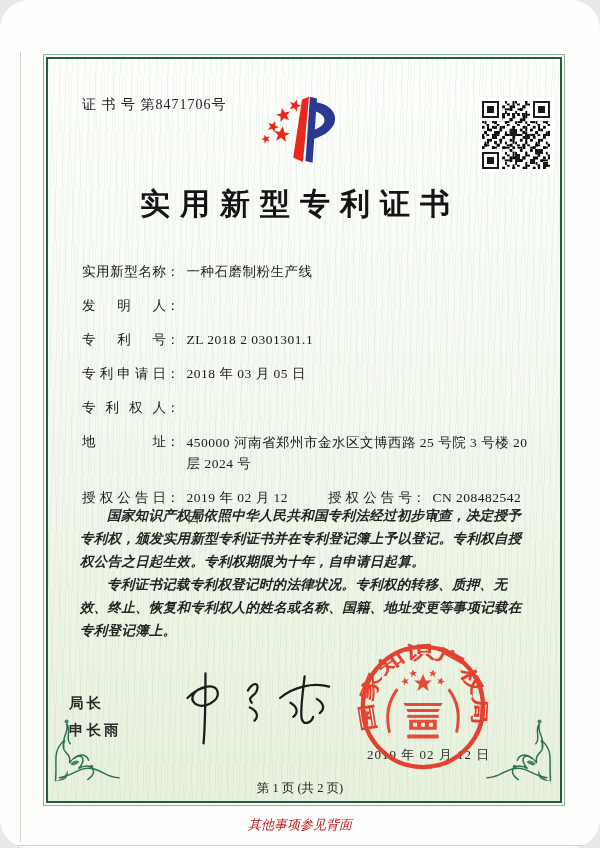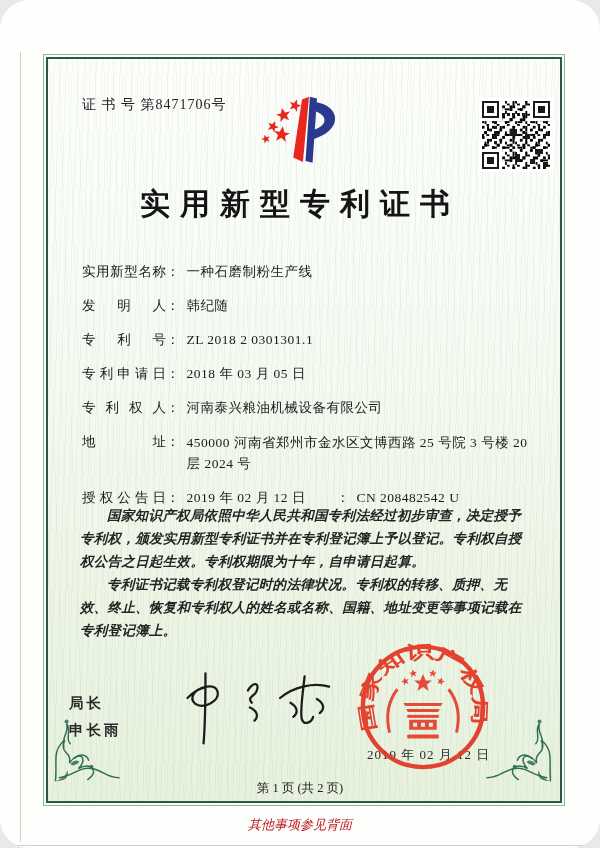--- a/index.html
+++ b/index.html
@@ -130,49 +130,48 @@
 
   <div class="abs fields">
     <div class="frow">
       <span class="flabel">实用新型名称</span>
       <span class="fcolon">：</span>
       <span class="fvalue">一种石磨制粉生产线</span>
     </div>
     <div class="frow">
       <span class="flabel">发明人</span>
       <span class="fcolon">：</span>
-      <span class="fvalue">韩纪随</span>
     </div>
     <div class="frow">
       <span class="flabel">专利号</span>
       <span class="fcolon">：</span>
       <span class="fvalue">ZL 2018 2 0301301.1</span>
     </div>
     <div class="frow">
       <span class="flabel">专利申请日</span>
       <span class="fcolon">：</span>
       <span class="fvalue">2018 年 03 月 05 日</span>
     </div>
     <div class="frow">
       <span class="flabel">专利权人</span>
       <span class="fcolon">：</span>
-      <span class="fvalue">河南泰兴粮油机械设备有限公司</span>
     </div>
     <div class="frow row-address">
       <span class="flabel">地址</span>
       <span class="fcolon">：</span>
       <span class="fvalue">450000 河南省郑州市金水区文博西路 25 号院 3 号楼 20 层 2024 号</span>
     </div>
     <div class="frow row-grant">
       <span class="pair">
         <span class="flabel">授权公告日</span>
         <span class="fcolon">：</span>
         <span class="fvalue">2019 年 02 月 12 日</span>
       </span>
       <span class="pair">
+        <span class="flabel">授权公告号</span>
         <span class="fcolon">：</span>
         <span class="fvalue">CN 208482542 U</span>
       </span>
     </div>
   </div>
 
   <div class="abs body-text">
     <p>国家知识产权局依照中华人民共和国专利法经过初步审查，决定授予专利权，颁发实用新型专利证书并在专利登记簿上予以登记。专利权自授权公告之日起生效。专利权期限为十年，自申请日起算。</p>
     <p>专利证书记载专利权登记时的法律状况。专利权的转移、质押、无效、终止、恢复和专利权人的姓名或名称、国籍、地址变更等事项记载在专利登记簿上。</p>
   </div>

